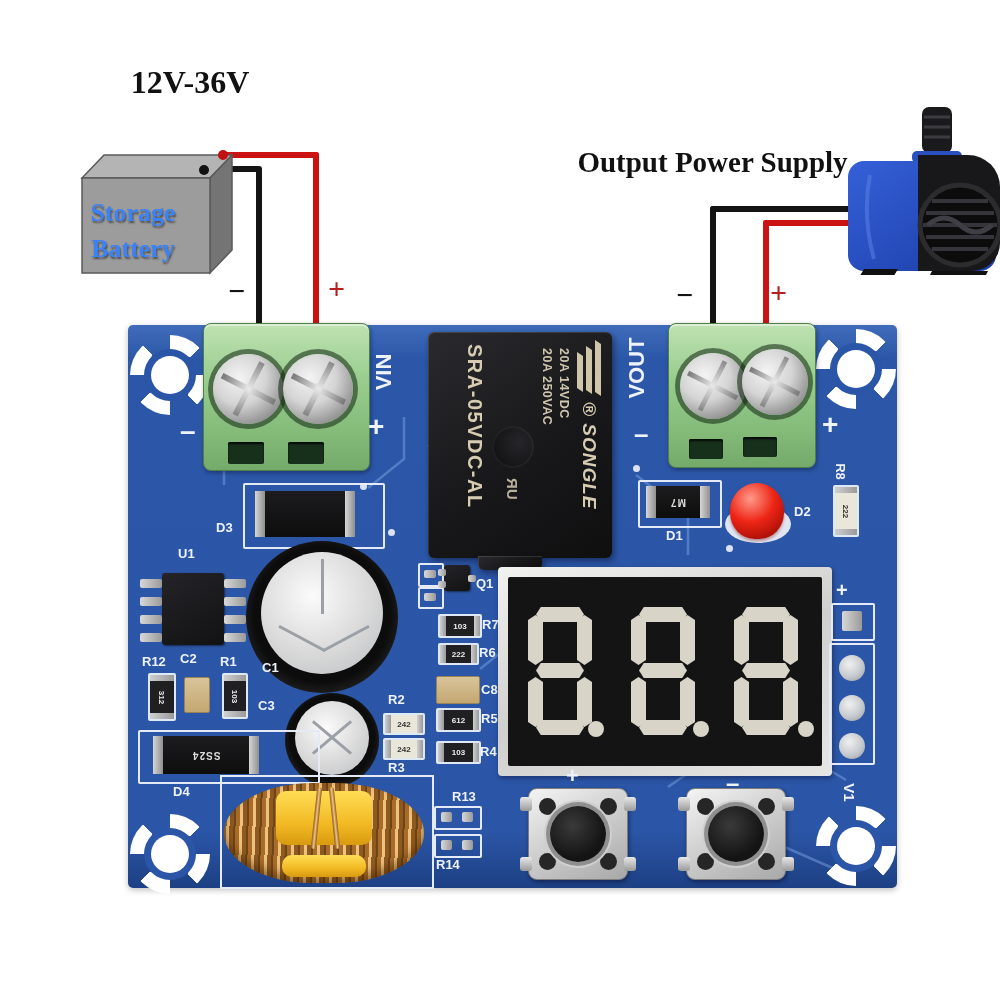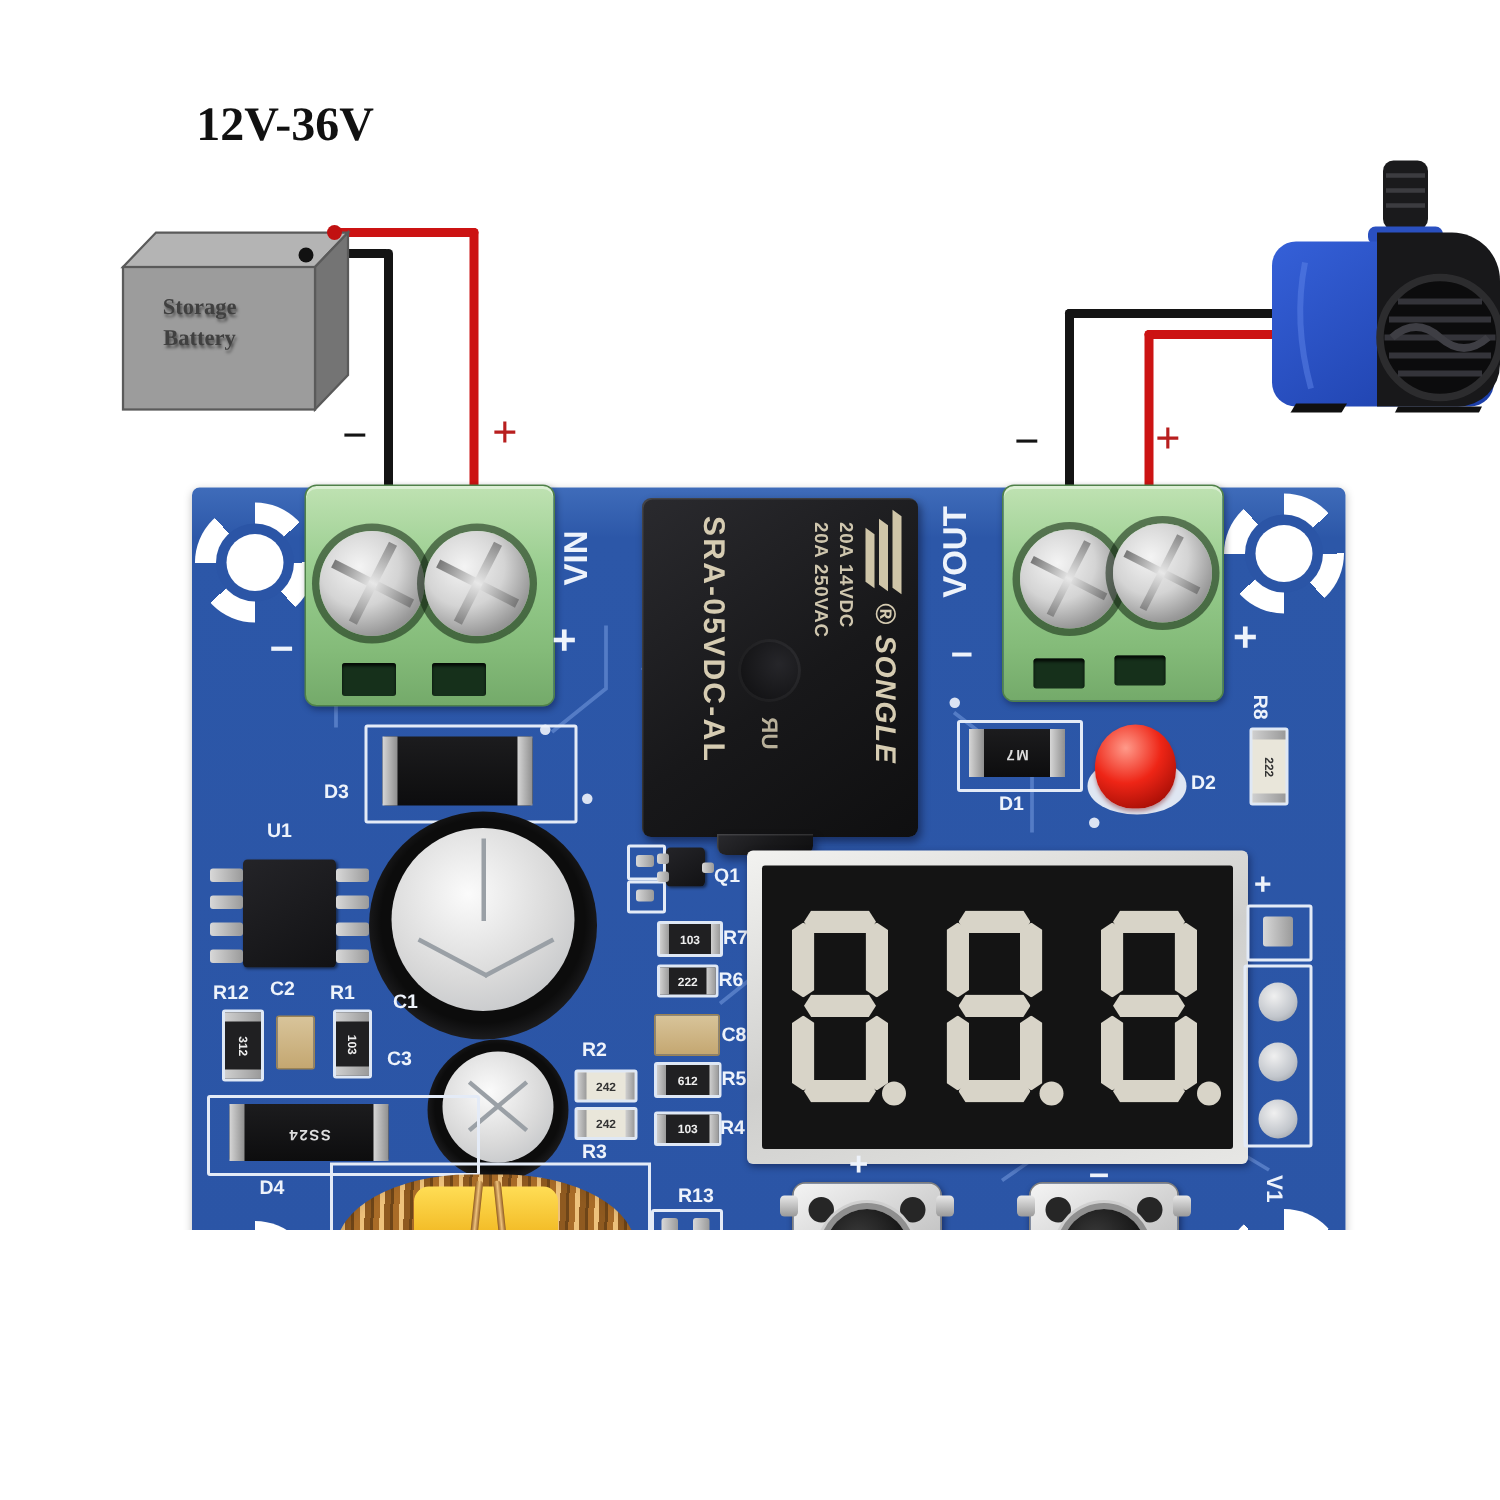--- a/index.html
+++ b/index.html
@@ -1,16 +1,16 @@
 <!DOCTYPE html>
 <html><head>
 <meta charset="utf-8">
 <style>
   html,body{margin:0;padding:0;background:#fff;}
-  .stage{position:relative;width:1000px;height:820px;background:#fff;overflow:hidden;
+  .stage{position:relative;width:1000px;height:1000px;background:#fff;overflow:hidden;
          font-family:"Liberation Sans",sans-serif;}
   .abs{position:absolute;}
   
   .title{font-family:"Liberation Serif",serif;font-weight:700;color:#111;text-align:center;}
   .sign{font-family:"Liberation Serif",serif;font-weight:700;font-size:30px;line-height:1;}
   .neg{color:#141414;} .pos{color:#b81e1e;}
   
   .wire{position:absolute;border-radius:3px;}
   .wk{background:#141414;} .wr{background:#cc1313;}
   
@@ -109,25 +109,26 @@
   <div class="abs sign neg" style="left:228px;top:276px;">−</div>
   <div class="abs sign pos" style="left:328px;top:274px;">+</div>
 
   <svg class="abs" style="left:60px;top:145px;" width="180" height="135">
     <polygon points="22,33 44,10 172,10 150,33" fill="#b4b4b4" stroke="#5a5a5a" stroke-width="1.5"></polygon>
     <polygon points="150,33 172,10 172,105 150,128" fill="#747474" stroke="#5a5a5a" stroke-width="1.5"></polygon>
     <rect x="22" y="33" width="128" height="95" fill="#9c9c9c" stroke="#5a5a5a" stroke-width="1.5"></rect>
     <circle cx="144" cy="25" r="5" fill="#111"></circle>
     <circle cx="163" cy="10" r="5" fill="#c11111"></circle>
   </svg>
-  <div class="abs title" style="left:78px;top:195px;width:110px;font-size:15px;color:#404040;text-shadow:1px 2px 2px rgba(0,0,0,.5);line-height:1.4;">
+  <div class="abs title" style="left:78px;top:195px;width:110px;font-size:26px;color:#3b82f6;text-shadow:1px 2px 2px rgba(0,0,0,.5);line-height:1.4;">
     <div>Storage</div>
     <div>Battery</div>
   </div>
 
+  <div class="abs title" style="left:570px;top:146px;width:285px;font-size:29px;">Output Power Supply</div>
   <div class="wire wk" style="left:710px;top:206px;width:152px;height:6px;"></div>
   <div class="wire wk" style="left:710px;top:206px;width:6px;height:120px;"></div>
   <div class="wire wr" style="left:763px;top:220px;width:99px;height:6px;"></div>
   <div class="wire wr" style="left:763px;top:220px;width:6px;height:106px;"></div>
   <div class="abs sign neg" style="left:676px;top:280px;">−</div>
   <div class="abs sign pos" style="left:770px;top:278px;">+</div>
 
   <svg class="abs" style="left:840px;top:95px;" width="160" height="180">
     <defs>
       <linearGradient id="gb" x1="0" y1="0" x2="1" y2="1">
@@ -246,21 +247,21 @@
       </div>
     <div class="silk" style="left:88px;top:196px;">D3</div>
 
     <div class="sbox" style="left:510px;top:155px;width:80px;height:44px;"></div>
     <div class="dio" style="left:518px;top:161px;width:64px;height:32px;">
         <span>M7</span>
       </div>
     <div class="silk" style="left:538px;top:204px;">D1</div>
     <div class="abs" style="left:597px;top:180px;width:66px;height:38px;border-radius:50%;background:rgba(255,255,255,.85);"></div>
     <div class="led" style="left:602px;top:158px;width:54px;height:56px;"></div>
-    <div class="silk" style="left:666px;top:190px;">D2</div>
+    <div class="silk" style="left:666px;top:180px;">D2</div>
     <div class="silk rot90" style="left:704px;top:140px;">R8</div>
     <div class="cres light v" style="left:705px;top:160px;width:22px;height:48px;">
         <span class="rot90">222</span>
       </div>
 
     <div class="silk" style="left:50px;top:222px;">U1</div>
     <div class="chip" style="left:34px;top:248px;width:62px;height:72px;"></div>
     <div class="pinl" style="left:12px;top:254px;width:22px;height:9px;"></div>
     <div class="pinl" style="left:12px;top:272px;width:22px;height:9px;"></div>
     <div class="pinl" style="left:12px;top:290px;width:22px;height:9px;"></div>

